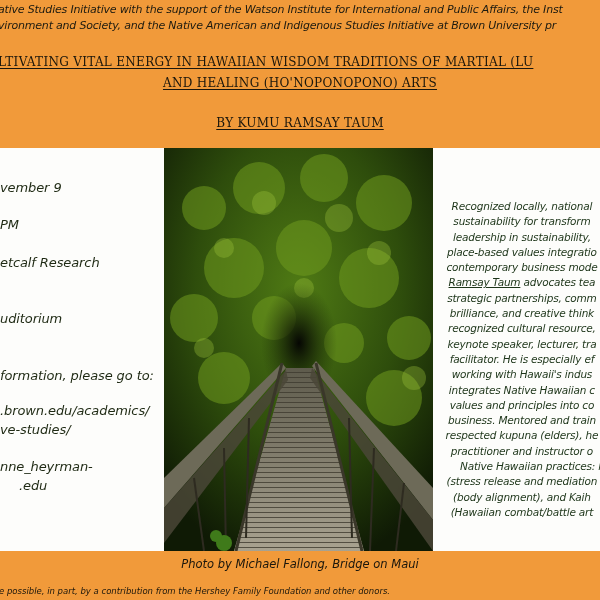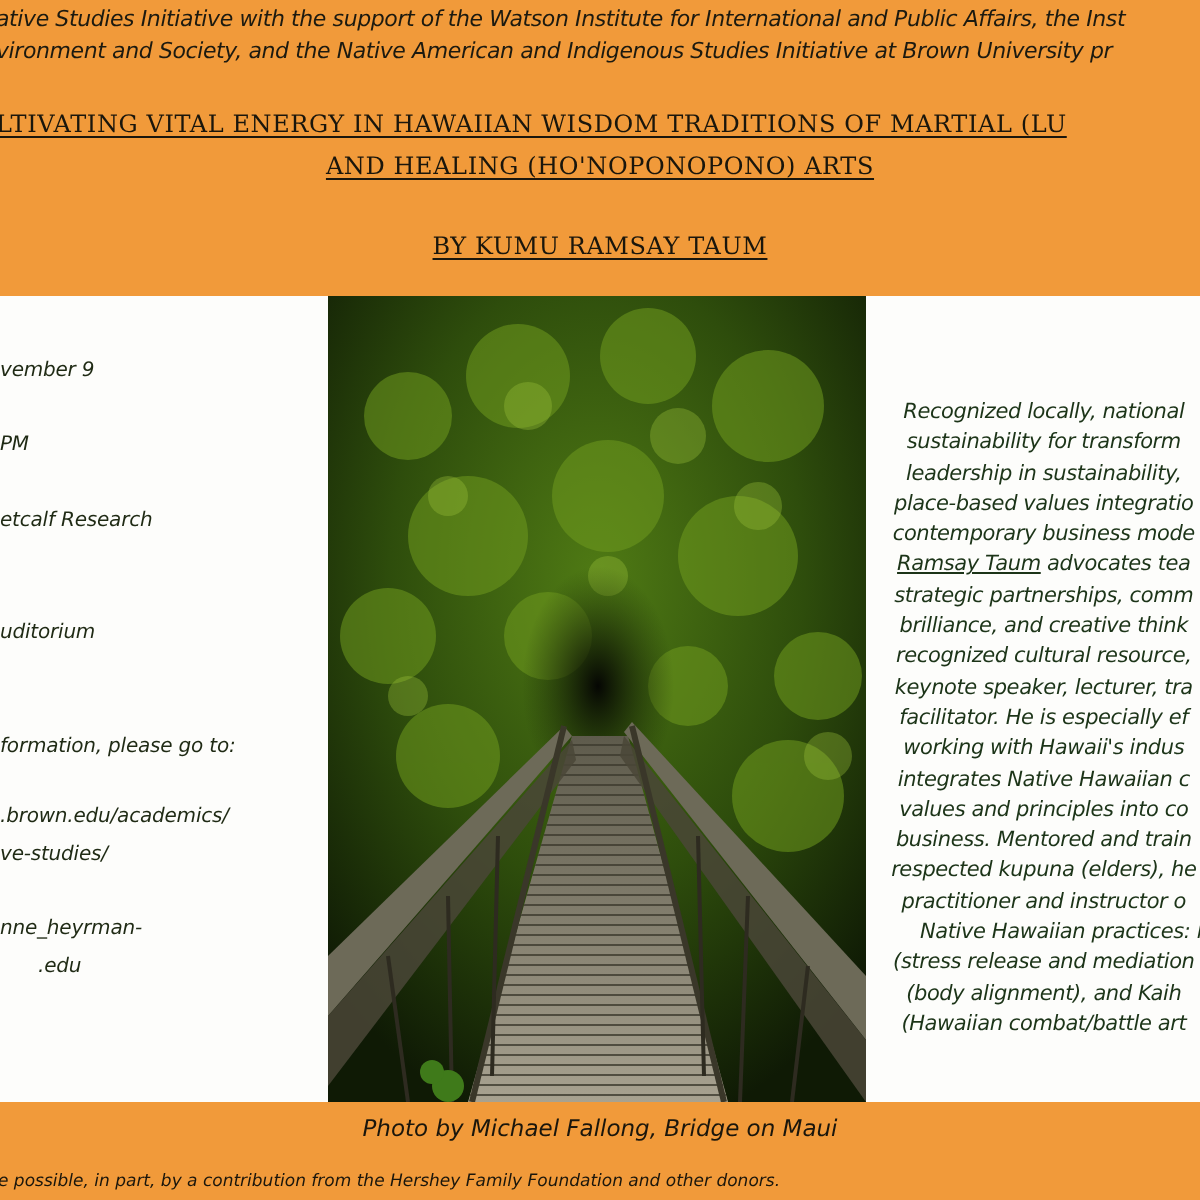--- a/index.html
+++ b/index.html
@@ -15,21 +15,21 @@
       letter-spacing: -0.2px;
     }
     .title {
       font-family: "DejaVu Serif", serif;
       font-size: 12px; letter-spacing: 0.3px; color: #1a160c;
       text-decoration: underline; text-underline-offset: 2px;
       text-align: center;
     }
     .panel { position: absolute; background: #fdfdfb; }
     .left-line {
-      font-size: 10px; font-style: italic; color: #1f2a14;
+      font-size: 13px; font-style: italic; color: #1f2a14;
       letter-spacing: -0.1px;
     }
     .right-line {
       font-size: 10.5px; font-style: italic; color: #1c3418;
       letter-spacing: -0.2px;
     }
     .right-line .u { text-decoration: underline; }
     .photo {
       position: absolute; left: 164px; top: 148px; width: 269px; height: 403px;
       overflow: hidden; background: #0d1406;

